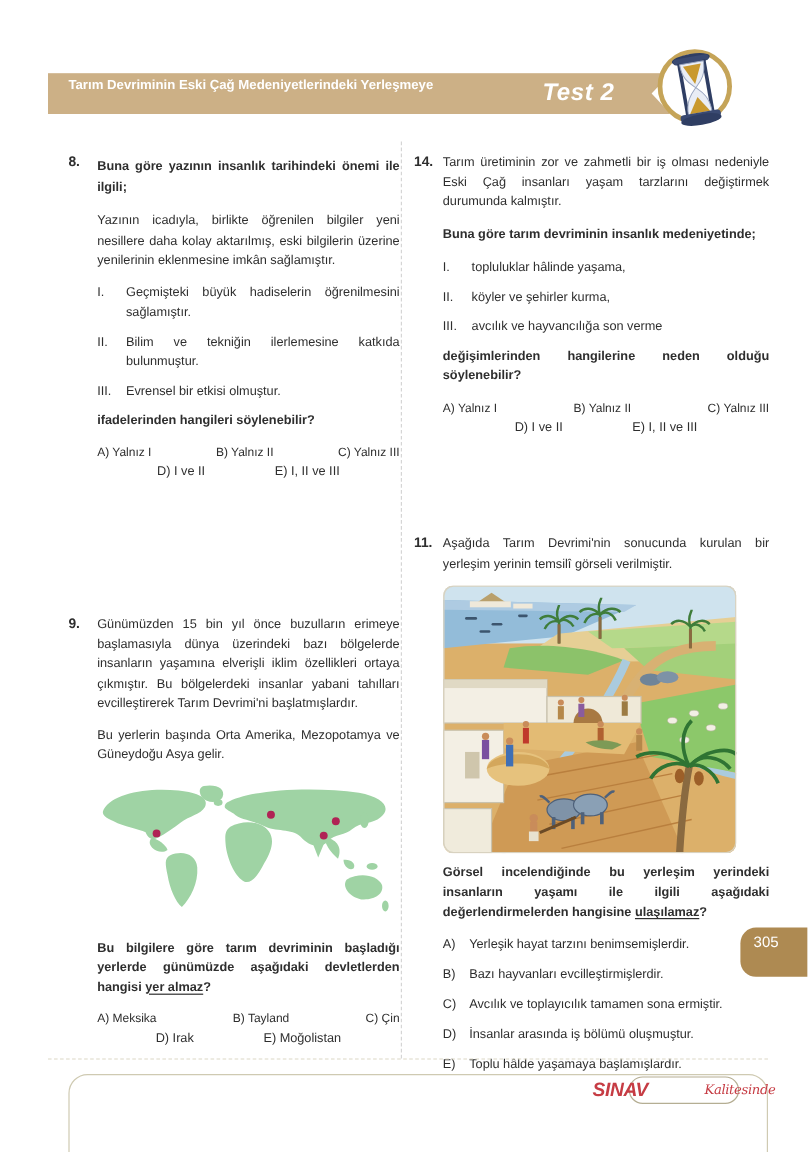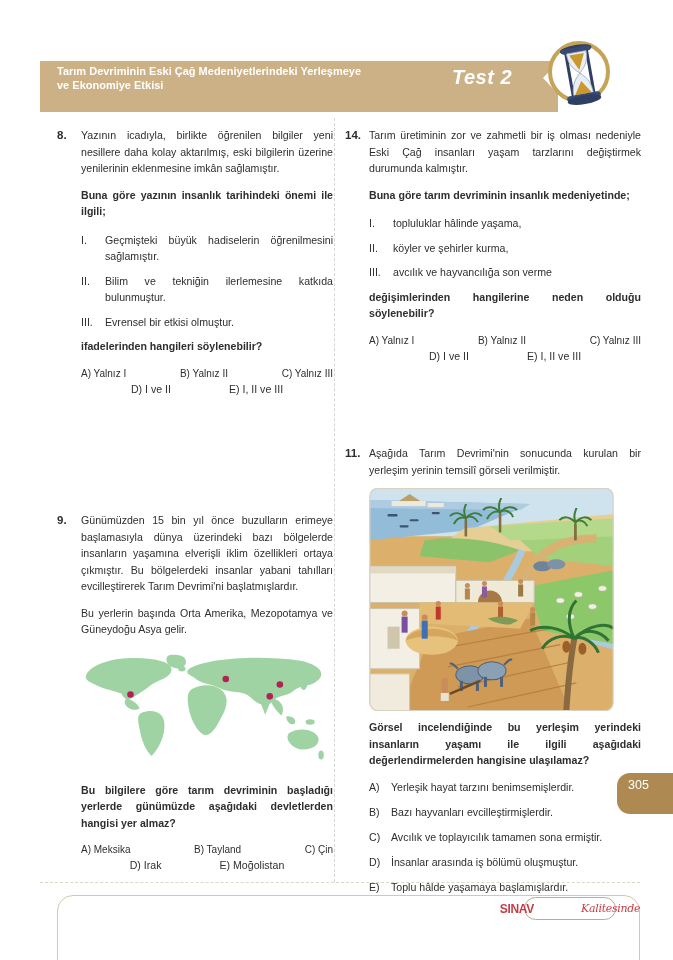--- a/index.html
+++ b/index.html
@@ -15,21 +15,21 @@
   body{
     position:relative;
     width:673px;height:960px;
     background:#ffffff;
     font-family:"Liberation Sans",sans-serif;
     color:var(--ink);
     overflow:hidden;
   }
   
   .banner{
-    position:absolute;left:40px;top:61px;width:518px;height:51px;
+    position:absolute;left:40px;top:61px;width:518px;height:34px;
     background:var(--banner_bg);
   }
   .banner-title{
     position:absolute;left:17px;top:3px;width:400px;
     color:#fff;font-weight:bold;font-size:11px;line-height:14px;
   }
   .banner-notch{
     position:absolute;left:543px;top:61px;width:0;height:0;
     border-top:17px solid transparent;border-bottom:17px solid transparent;
     border-right:16px solid #ffffff;
@@ -52,21 +52,21 @@
   .col-left{left:57px;width:276px;}
   .col-right{left:345px;width:296px;}
   .question{position:absolute;left:0;width:100%;display:flex;}
   .qnum{flex:0 0 24px;font-weight:bold;font-size:11.5px;line-height:16.5px;}
   .qbody{flex:1;}
   .para{
     font-size:10.6px;line-height:16.5px;text-align:justify;margin-bottom:10px;
   }
   .bold{font-weight:bold;}
   .stem{margin:4px 0 12px 0;}
-  .u{text-underline-offset:2px;}
+  .u{text-decoration:underline;text-underline-offset:2px;}
   .roman{list-style:none;margin:2px 0 4px 0;}
   .roman li{display:flex;margin-bottom:8px;}
   .roman .rn{flex:0 0 24px;font-size:10.6px;line-height:16.5px;}
   .roman .rt{flex:1;font-size:10.6px;line-height:16.5px;text-align:justify;}
   .opts-row{
     display:flex;justify-content:space-between;
     font-size:10px;margin-top:13px;
   }
   .opts-row2{
     display:flex;justify-content:center;gap:58px;
@@ -90,34 +90,33 @@
   .footer-box{
     position:absolute;left:57px;top:895px;width:583px;height:90px;
     border:1.5px solid #cfcab2;border-radius:16px;
   }
   .logo-pill{
     position:absolute;left:524px;top:897px;width:92px;height:23px;
     background:#fff;border:1px solid #b5ae93;border-radius:12px;
     display:flex;align-items:center;justify-content:center;gap:1px;
   }
   .logo-sinav{
-    color:var(--logo_red);font-weight:900;font-size:12px;letter-spacing:-.3px;
+    color:var(--logo_red);font-weight:900;font-size:16px;letter-spacing:-.3px;font-style:italic;
   }
   .logo-script{
     color:var(--logo_red);font-family:"DejaVu Serif",serif;
     font-style:italic;font-size:11px;letter-spacing:-.3px;margin-left:46px;
   }
 </style>
 </head>
 <body>
 
 <div class="banner">
   <div class="banner-title">
     <div>Tarım Devriminin Eski Çağ Medeniyetlerindeki Yerleşmeye</div>
-    <div>ve Ekonomiye Etkisi</div>
   </div>
 </div>
 <div class="test-label">Test 2</div>
 <div class="banner-notch"></div>
 <div class="hg-circle">
   <svg class="hg-svg" width="50" height="70" viewBox="0 0 50 70">
     <g transform="rotate(-10 25 35)">
       <ellipse cx="25" cy="10" rx="16" ry="4.5" fill="#2f3e63"></ellipse>
       <rect x="10" y="8" width="30" height="5" rx="2.5" fill="#3a4a72"></rect>
       <rect x="13" y="12" width="3" height="44" fill="#2f3e63"></rect>
@@ -132,22 +131,22 @@
   </svg>
 </div>
 
 <div class="col-divider"></div>
 
 <div class="col col-left">
 
   <div class="question" style="top:0;">
     <div class="qnum">8.</div>
     <div class="qbody">
+      <p class="para bold stem">Buna göre yazının insanlık tarihindeki önemi ile ilgili;</p>
       <p class="para">Yazının icadıyla, birlikte öğrenilen bilgiler yeni nesillere daha kolay aktarılmış, eski bilgilerin üzerine yenilerinin eklenmesine imkân sağlamıştır.</p>
-      <p class="para bold stem">Buna göre yazının insanlık tarihindeki önemi ile ilgili;</p>
       <ul class="roman">
         <li>
             <span class="rn">I.</span>
             <span class="rt">Geçmişteki büyük hadiselerin öğrenilmesini sağlamıştır.</span>
           </li>
         <li>
             <span class="rn">II.</span>
             <span class="rt">Bilim ve tekniğin ilerlemesine katkıda bulunmuştur.</span>
           </li>
         <li>

